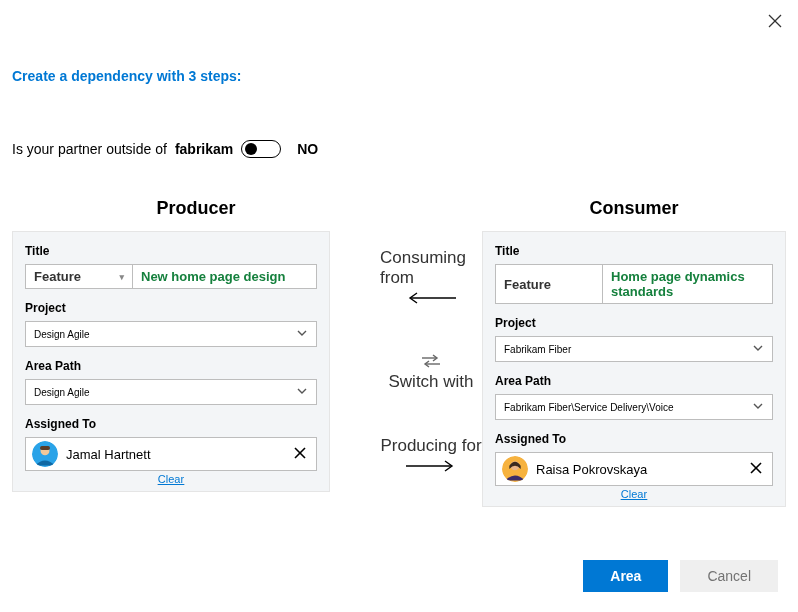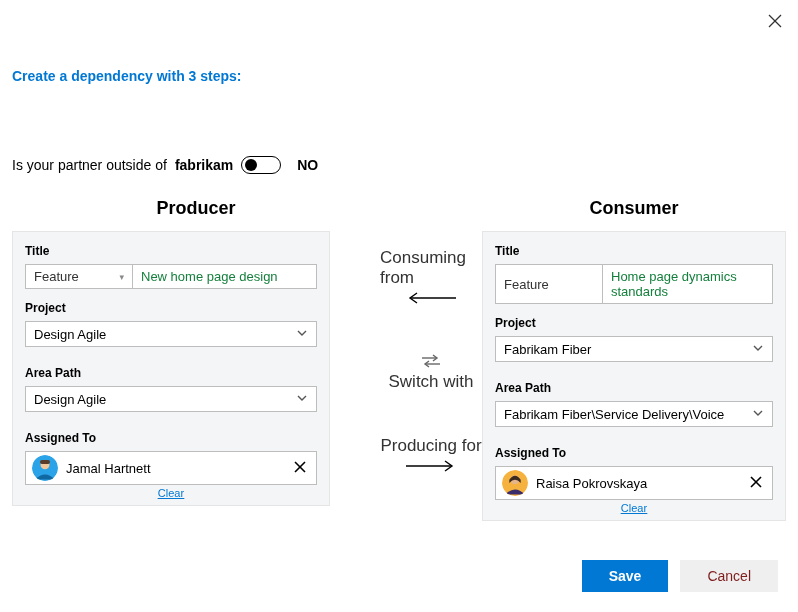--- a/index.html
+++ b/index.html
@@ -23,21 +23,21 @@
   .header {
     position: absolute;
     top: 68px;
     left: 12px;
     font-size: 14px;
     font-weight: 600;
     color: #0078d4;
   }
   .toggle-row {
     position: absolute;
-    top: 156px;
+    top: 140px;
     left: 12px;
     display: flex;
     align-items: center;
     gap: 8px;
     font-size: 14px;
   }
   .toggle-row .bold { font-weight: 600; }
   .toggle {
     width: 40px;
     height: 18px;
@@ -81,20 +81,21 @@
   }
   .field-label {
     font-weight: 600;
     font-size: 12px;
     margin-top: 2px;
     margin-bottom: 6px;
   }
   .title-row {
     display: flex;
     margin-bottom: 12px;
+    font-weight: bold;
   }
   .type-box {
     border: 1px solid #bdbdbd;
     background: #fff;
     padding: 4px 8px;
     font-size: 13px;
     color: #333;
     display: flex;
     align-items: center;
   }
@@ -110,22 +111,22 @@
     font-size: 13px;
     color: #15803d;
   }
   .select-row {
     display: flex;
     align-items: center;
     justify-content: space-between;
     border: 1px solid #bdbdbd;
     background: #fff;
     padding: 4px 8px;
-    font-size: 13px;
-    margin-bottom: 19px;
+    font-size: 10px;
+    margin-bottom: 12px;
     cursor: pointer;
   }
   .select-row .chev { font-size: 14px; color: #555; }
   .assigned-row {
     display: flex;
     align-items: center;
     border: 1px solid #bdbdbd;
     background: #fff;
     padding: 3px 6px;
     font-size: 13px;
@@ -187,21 +188,21 @@
     cursor: pointer;
     border: 1px solid transparent;
   }
   .btn-primary {
     background: #0078d4;
     color: #fff;
     font-weight: 600;
   }
   .btn-secondary {
     background: #efefef;
-    color: #7f1d1d;
+    color: #737373;
   }
 </style>
 </head>
 <body>
 
 <div class="close-x">
   <svg width="14" height="14" viewBox="0 0 14 14">
       <line x1="1" y1="1" x2="13" y2="13" stroke="#333" stroke-width="1.2"></line>
       <line x1="13" y1="1" x2="1" y2="13" stroke="#333" stroke-width="1.2"></line>
     </svg>
@@ -345,15 +346,15 @@
             </svg>
         </span>
       </div>
       <div class="clear-link"><a>Clear</a></div>
     </div>
   </div>
 
 </div>
 
 <div class="footer">
-  <div class="btn btn-primary">Save</div>
+  <div class="btn btn-primary">Area</div>
   <div class="btn btn-secondary">Cancel</div>
 </div>
 
 </body></html>

